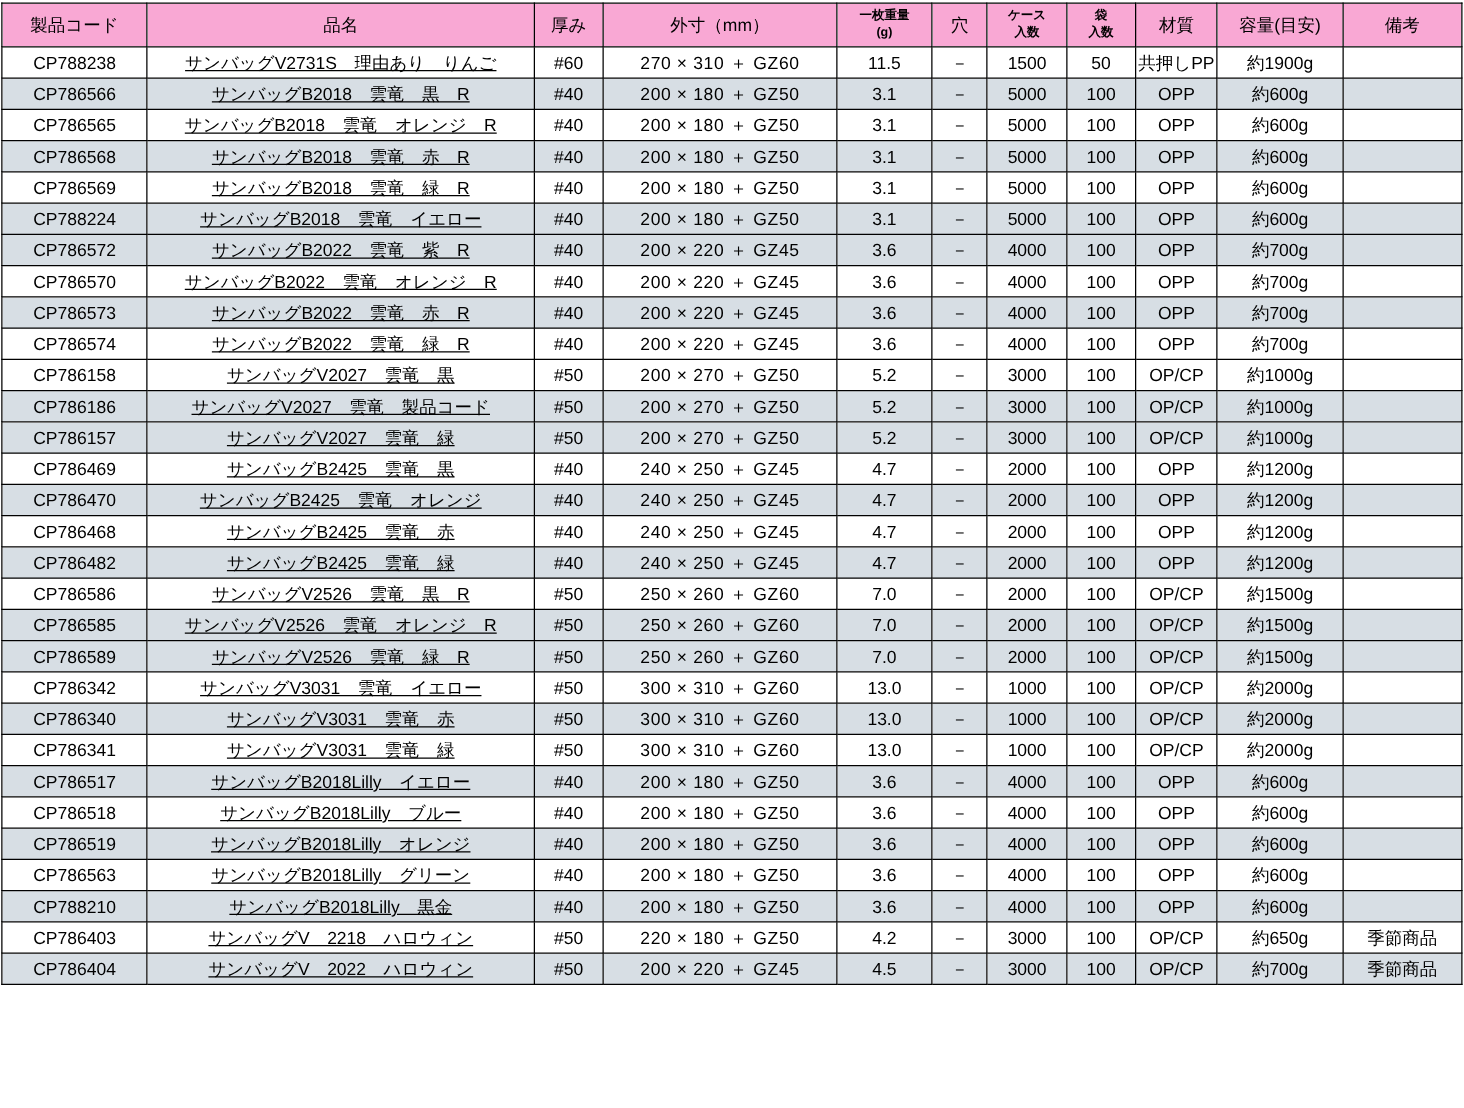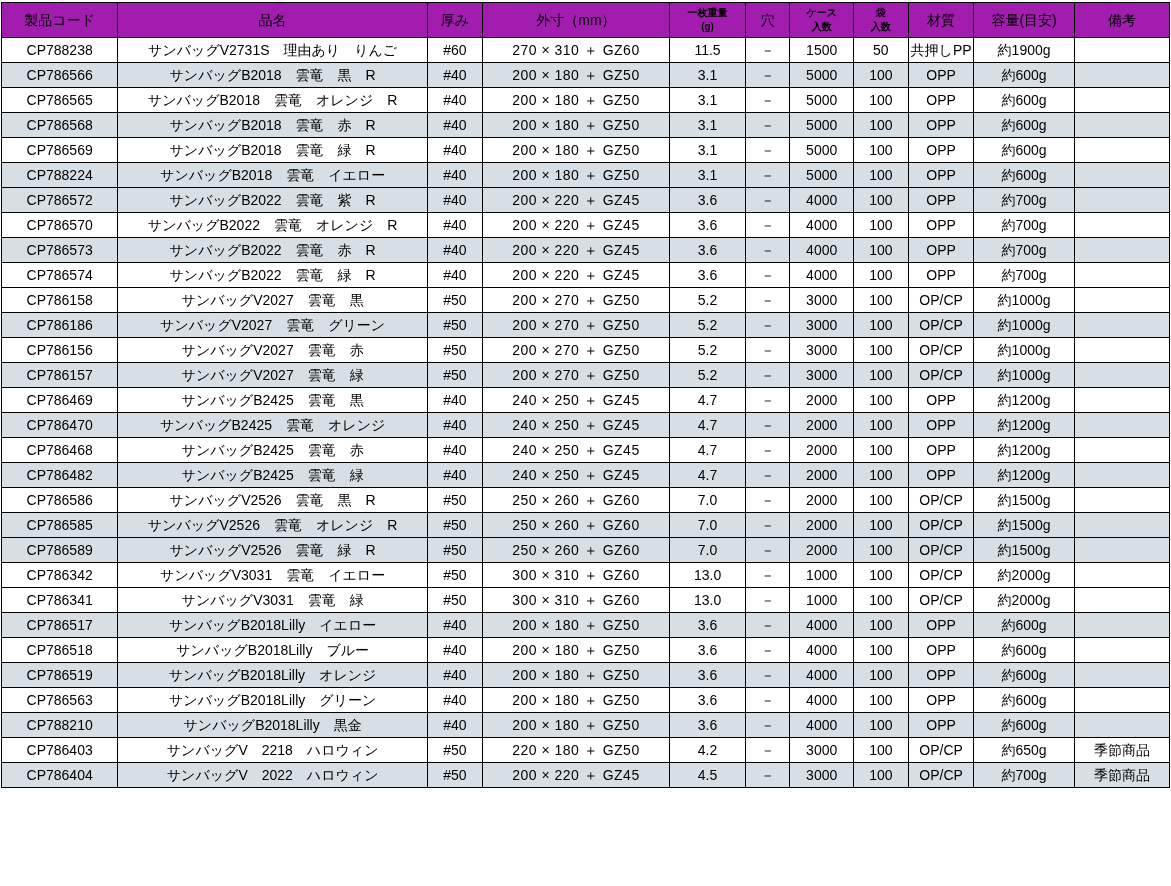--- a/index.html
+++ b/index.html
@@ -24,21 +24,21 @@
     border: 1px solid #000000;
     padding: 0;
     height: 24px;
     line-height: 24px;
     font-size: 14px;
     text-align: center;
     white-space: nowrap;
     overflow: hidden;
   }
   #product-table thead th {
-    background: #a21caf;
+    background: #f9a8d4;
     font-weight: normal;
     font-size: 14px;
     height: 34px;
     line-height: 16px;
     vertical-align: middle;
   }
   .hdr-two-line {
     display: block;
     font-size: 12px;
     line-height: 14px;
@@ -61,20 +61,21 @@
 
   tbody tr.alt td {
     background: #d7dee4;
   }
   tbody tr td {
     background: #ffffff;
   }
   td.cell-name {
     text-align: left;
     padding-left: 6px;
+    text-decoration: underline;
   }
   td.cell-dim {
     letter-spacing: 0.5px;
   }
   td.cell-note {
     font-size: 13px;
   }
 </style>
 </head>
 <body>
@@ -256,57 +257,44 @@
         <td>5.2</td>
         <td>－</td>
         <td>3000</td>
         <td>100</td>
         <td>OP/CP</td>
         <td>約1000g</td>
         <td class="cell-note"></td>
       </tr>
       <tr class="alt">
         <td>CP786186</td>
-        <td class="cell-name">サンバッグV2027　雲竜　グリーン</td>
+        <td class="cell-name">サンバッグV2027　雲竜　製品コード</td>
         <td>#50</td>
         <td class="cell-dim">200 × 270 ＋ GZ50</td>
         <td>5.2</td>
         <td>－</td>
         <td>3000</td>
         <td>100</td>
         <td>OP/CP</td>
         <td>約1000g</td>
         <td class="cell-note"></td>
       </tr>
-      <tr>
-        <td>CP786156</td>
-        <td class="cell-name">サンバッグV2027　雲竜　赤</td>
+      <tr class="alt">
+        <td>CP786157</td>
+        <td class="cell-name">サンバッグV2027　雲竜　緑</td>
         <td>#50</td>
         <td class="cell-dim">200 × 270 ＋ GZ50</td>
         <td>5.2</td>
         <td>－</td>
         <td>3000</td>
         <td>100</td>
         <td>OP/CP</td>
         <td>約1000g</td>
         <td class="cell-note"></td>
       </tr>
-      <tr class="alt">
-        <td>CP786157</td>
-        <td class="cell-name">サンバッグV2027　雲竜　緑</td>
-        <td>#50</td>
-        <td class="cell-dim">200 × 270 ＋ GZ50</td>
-        <td>5.2</td>
-        <td>－</td>
-        <td>3000</td>
-        <td>100</td>
-        <td>OP/CP</td>
-        <td>約1000g</td>
-        <td class="cell-note"></td>
-      </tr>
       <tr>
         <td>CP786469</td>
         <td class="cell-name">サンバッグB2425　雲竜　黒</td>
         <td>#40</td>
         <td class="cell-dim">240 × 250 ＋ GZ45</td>
         <td>4.7</td>
         <td>－</td>
         <td>2000</td>
         <td>100</td>
         <td>OPP</td>
@@ -387,20 +375,33 @@
         <td>－</td>
         <td>2000</td>
         <td>100</td>
         <td>OP/CP</td>
         <td>約1500g</td>
         <td class="cell-note"></td>
       </tr>
       <tr>
         <td>CP786342</td>
         <td class="cell-name">サンバッグV3031　雲竜　イエロー</td>
+        <td>#50</td>
+        <td class="cell-dim">300 × 310 ＋ GZ60</td>
+        <td>13.0</td>
+        <td>－</td>
+        <td>1000</td>
+        <td>100</td>
+        <td>OP/CP</td>
+        <td>約2000g</td>
+        <td class="cell-note"></td>
+      </tr>
+      <tr class="alt">
+        <td>CP786340</td>
+        <td class="cell-name">サンバッグV3031　雲竜　赤</td>
         <td>#50</td>
         <td class="cell-dim">300 × 310 ＋ GZ60</td>
         <td>13.0</td>
         <td>－</td>
         <td>1000</td>
         <td>100</td>
         <td>OP/CP</td>
         <td>約2000g</td>
         <td class="cell-note"></td>
       </tr>

